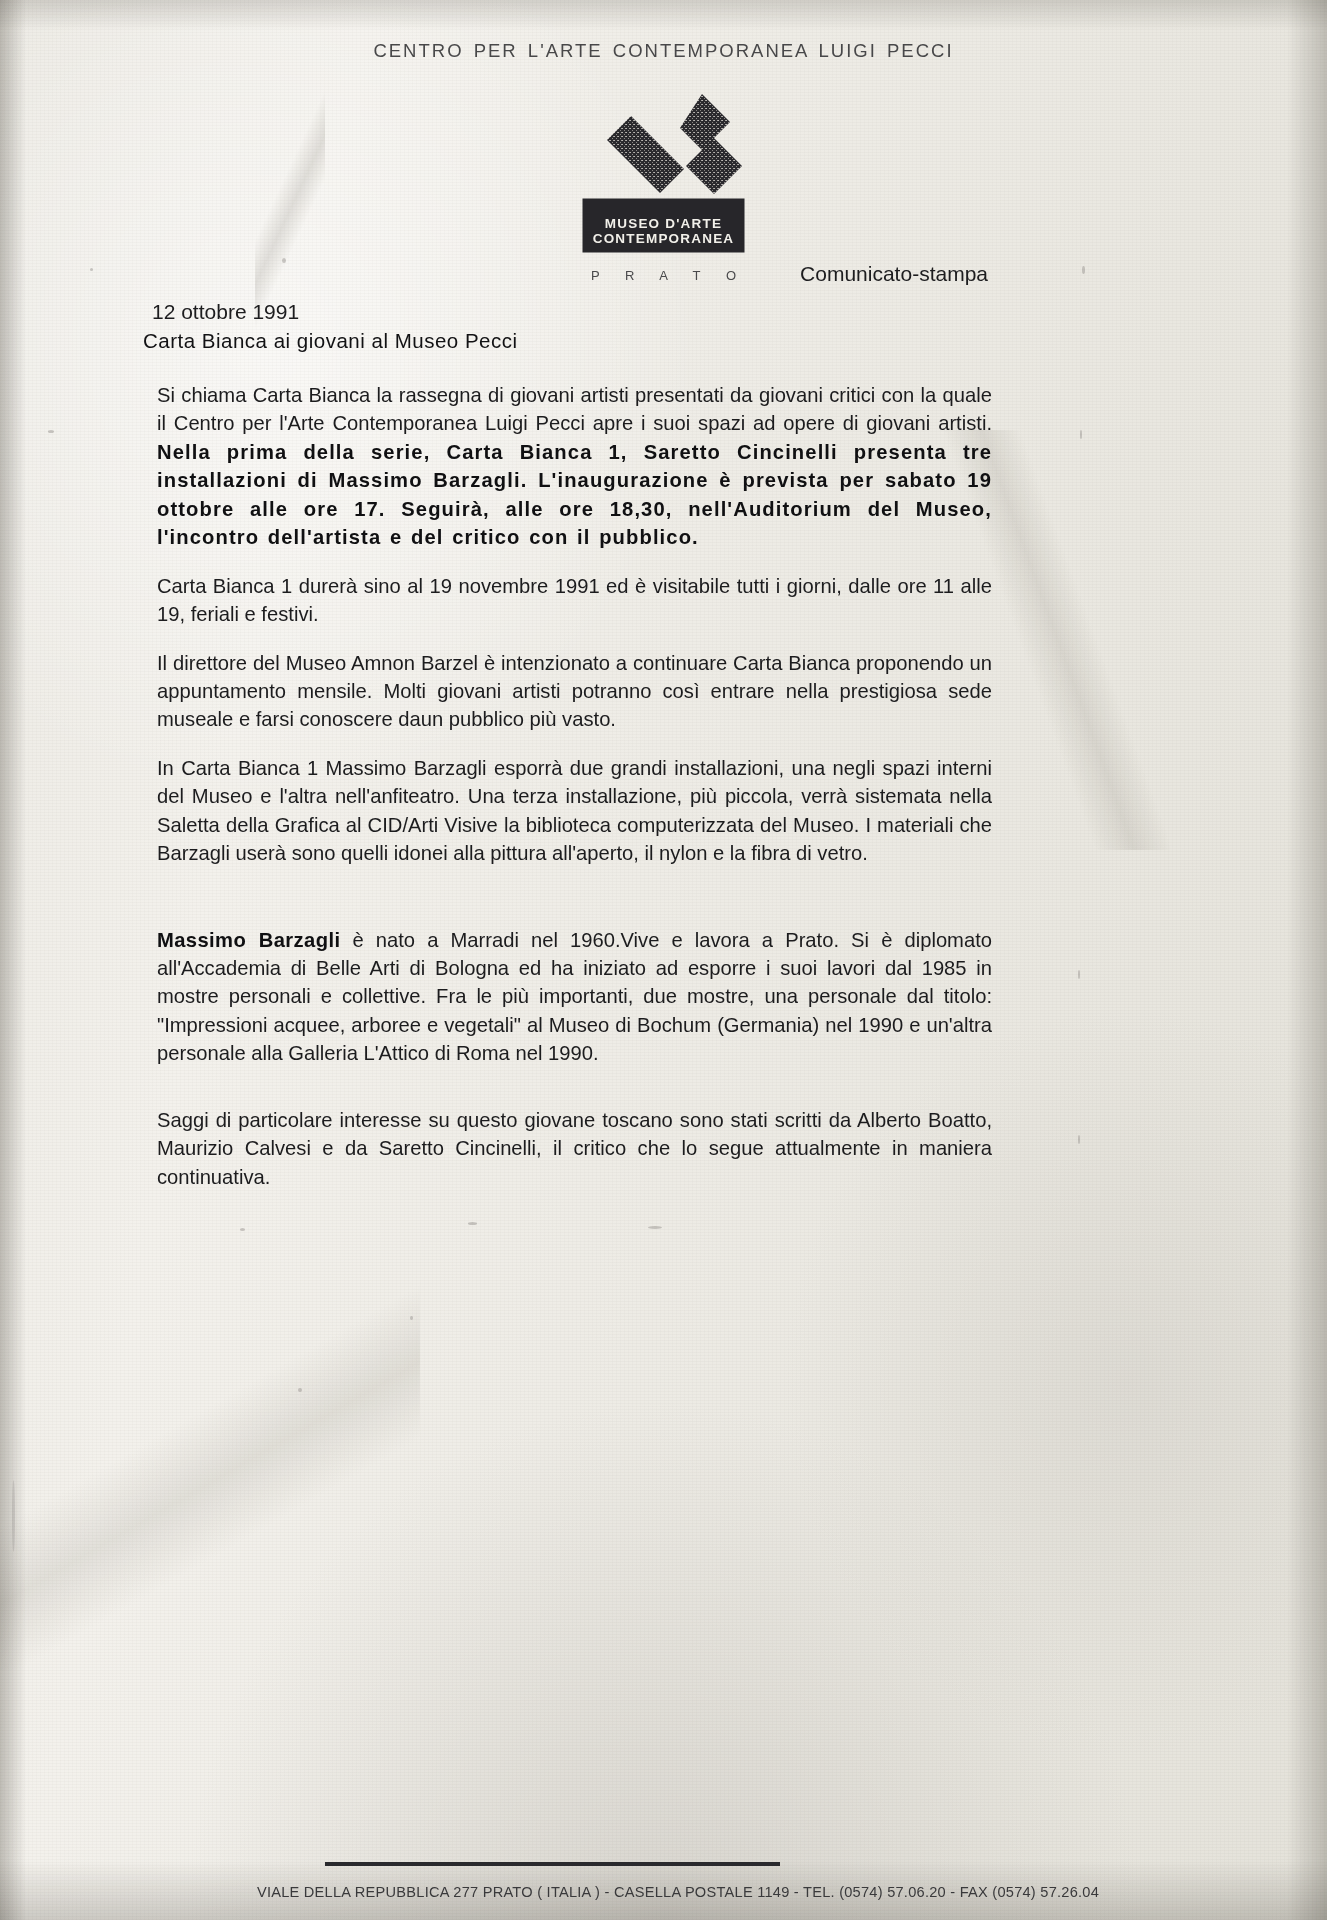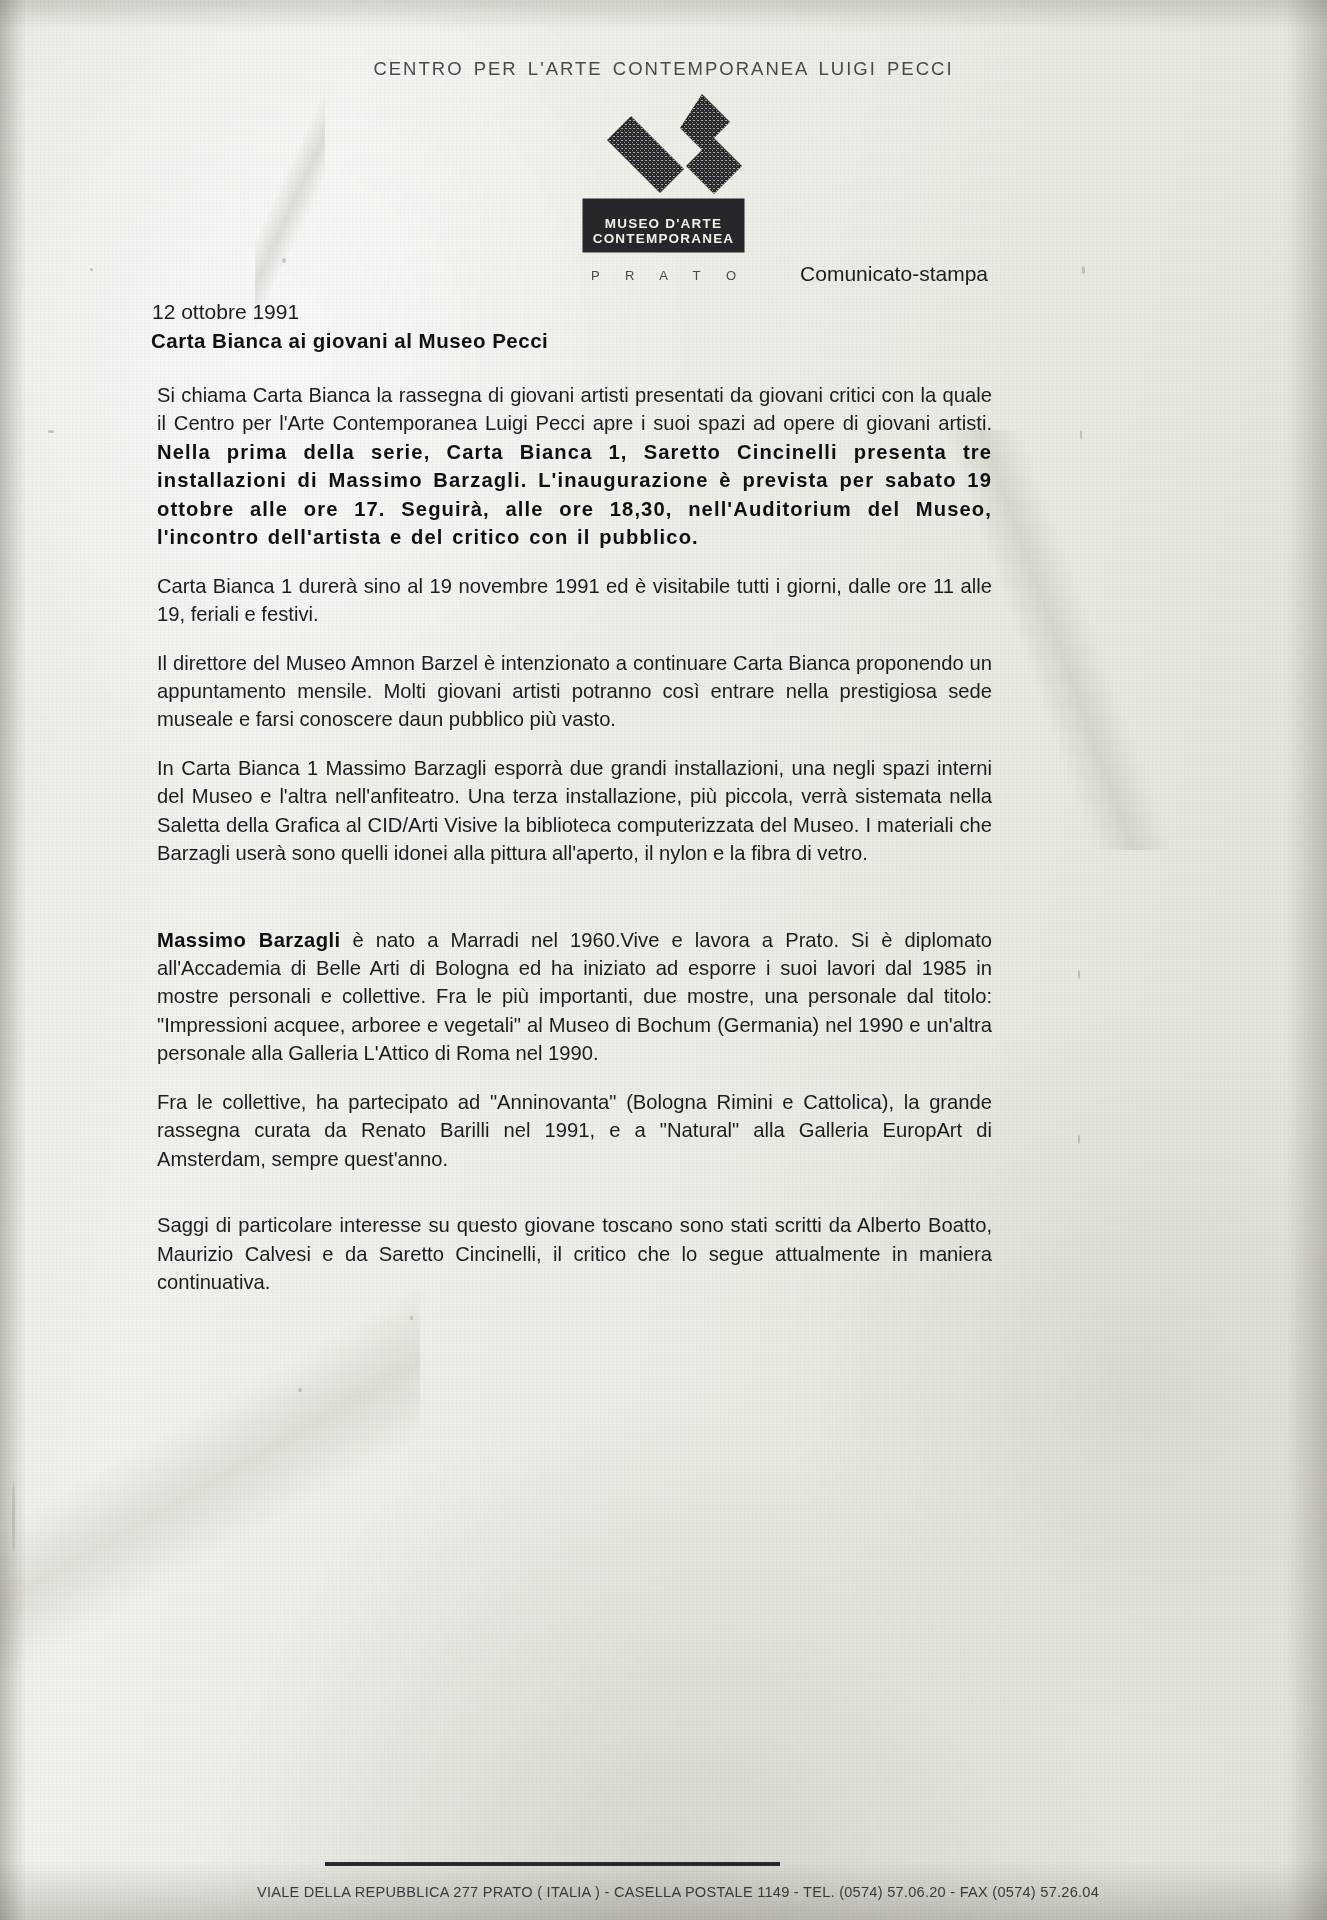--- a/index.html
+++ b/index.html
@@ -53,21 +53,21 @@
   .edge-right { right:0; top:0; width: 40px; height: 1920px;
     background: linear-gradient(270deg, rgba(120,117,110,0.33) 0%, rgba(255,255,255,0) 100%); }
   .edge-bottom { left:0; bottom:0; width: 1327px; height: 60px;
     background: linear-gradient(0deg, rgba(120,117,110,0.30) 0%, rgba(255,255,255,0) 100%); }
   .edge-top { left:0; top:0; width: 1327px; height: 30px;
     background: linear-gradient(180deg, rgba(130,127,120,0.26) 0%, rgba(255,255,255,0) 100%); }
 
   
   .masthead {
     position: absolute;
-    left: 0; right: 0; top: 58px;
+    left: 0; right: 0; top: 40px;
     text-align: center;
     font-size: 18.5px;
     letter-spacing: 2.0px;
     word-spacing: 3px;
     color: #3b3b3d;
     font-family: "Liberation Sans", sans-serif;
     font-weight: 400;
     opacity: 0.92;
   }
 
@@ -120,23 +120,23 @@
   }
   .date {
     position: absolute;
     left: 15px;
     top: 38px;
     font-size: 21px;
     color: #1d1d1f;
   }
   .headline {
     margin-top: 43px;
-    margin-left: 14px;
+    margin-left: 6px;
     font-size: 20.5px;
-    font-weight: bold;
+    font-weight: normal;
     letter-spacing: 0.5px;
     color: #121214;
   }
   .para {
     margin-left: 20px;
     font-size: 20.2px;
     line-height: 28.4px;
     text-align: justify;
     color: #1c1c1e;
     hyphens: none;
@@ -246,21 +246,20 @@
     <p class="para">Carta Bianca 1 durerà sino al 19 novembre 1991 ed è visitabile tutti i giorni, dalle ore 11 alle 19, feriali e festivi.</p>
 
     <p class="para">Il direttore del Museo Amnon Barzel è intenzionato a continuare Carta Bianca proponendo un appuntamento mensile. Molti giovani artisti potranno così entrare nella prestigiosa sede museale  e farsi conoscere daun pubblico più vasto.</p>
 
     <p class="para">In Carta Bianca 1 Massimo Barzagli esporrà due grandi installazioni, una negli spazi interni del Museo e l'altra nell'anfiteatro. Una terza installazione, più piccola, verrà sistemata nella Saletta della Grafica al CID/Arti Visive la biblioteca computerizzata del Museo. I materiali che Barzagli userà sono quelli idonei alla pittura all'aperto, il nylon e la fibra di vetro.</p>
 
     <p class="para bio">
       <b>Massimo  Barzagli</b><span> è nato a Marradi nel 1960.Vive e lavora a Prato. Si è diplomato all'Accademia di Belle Arti di Bologna ed ha iniziato ad esporre i suoi lavori dal 1985 in mostre personali e collettive. Fra le più importanti, due mostre, una personale dal titolo: "Impressioni acquee, arboree e vegetali" al Museo di Bochum (Germania) nel 1990  e un'altra personale alla Galleria L'Attico di Roma nel 1990.</span>
     </p>
 
-    <p class="para">Fra le collettive, ha partecipato ad "Anninovanta" (Bologna Rimini e Cattolica), la grande rassegna curata da Renato Barilli  nel 1991, e a "Natural" alla Galleria EuropArt di Amsterdam, sempre quest'anno.</p>
 
     <p class="para essays">Saggi di particolare interesse su questo giovane toscano sono stati scritti da Alberto Boatto, Maurizio Calvesi e da Saretto Cincinelli, il critico che lo segue attualmente in maniera continuativa.</p>
 
 
   </div>
 
   <div class="footrule"></div>
   <div class="footer">VIALE DELLA REPUBBLICA 277  PRATO ( ITALIA )  -  CASELLA POSTALE 1149  -  TEL. (0574) 57.06.20  -  FAX (0574) 57.26.04</div>
 
   <div class="speck" style="left:90px;  top:268px; width:3px; height:3px;"></div>

